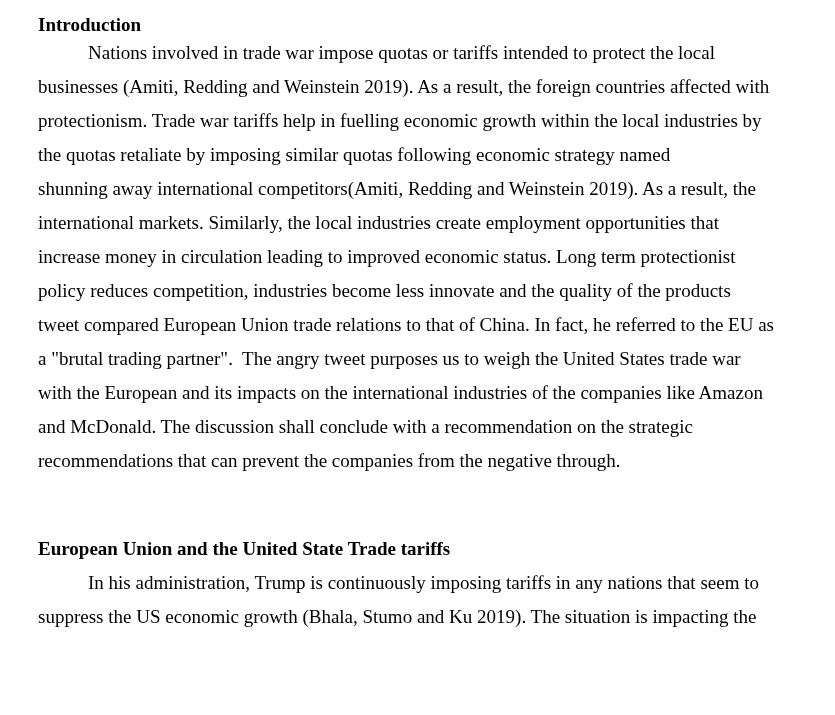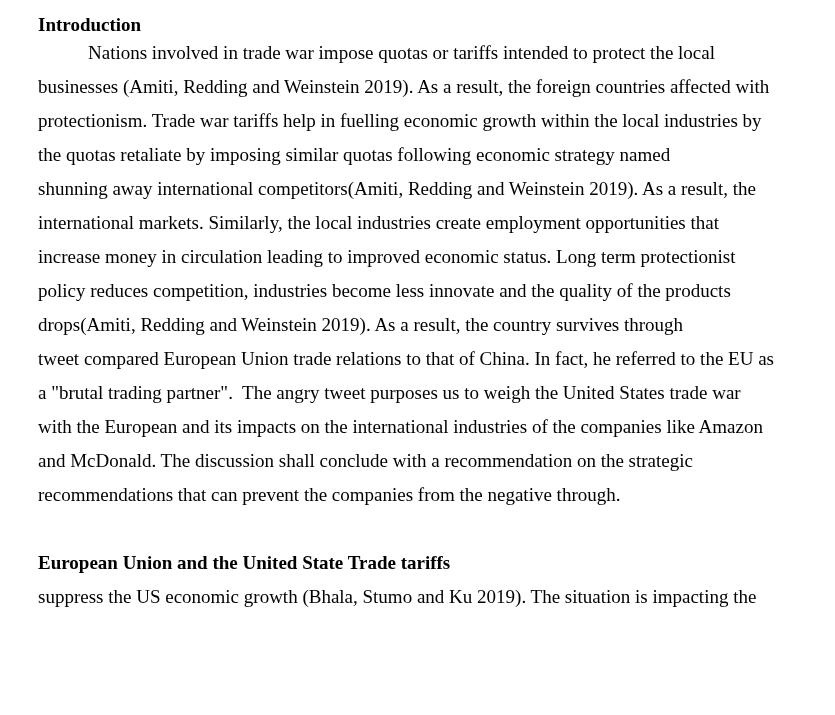--- a/index.html
+++ b/index.html
@@ -23,21 +23,21 @@
   }
   .heading {
     font-weight: 700;
     white-space: pre;
   }
   .heading-intro {
     line-height: 22px;
   }
   .heading-eu {
     line-height: 34px;
-    margin-top: 34px;
+    margin-top: 54px;
   }
   .line {
     line-height: 34px;
     white-space: pre;
     font-family: Liberation Serif, serif;
   }
   .first {
     padding-left: 50px;
   }
 </style>
@@ -49,24 +49,24 @@
   <div class="heading heading-intro">Introduction</div>
 
   <div class="line first">Nations involved in trade war impose quotas or tariffs intended to protect the local</div>
   <div class="line">businesses (Amiti, Redding and Weinstein 2019). As a result, the foreign countries affected with</div>
   <div class="line">protectionism. Trade war tariffs help in fuelling economic growth within the local industries by</div>
   <div class="line">the quotas retaliate by imposing similar quotas following economic strategy named</div>
   <div class="line">shunning away international competitors(Amiti, Redding and Weinstein 2019). As a result, the</div>
   <div class="line">international markets. Similarly, the local industries create employment opportunities that</div>
   <div class="line">increase money in circulation leading to improved economic status. Long term protectionist</div>
   <div class="line">policy reduces competition, industries become less innovate and the quality of the products</div>
-  <div class="line">drops(Amiti, Redding and Weinstein 2019). As a result, the country survives through</div>
   <div class="line">tweet compared European Union trade relations to that of China. In fact, he referred to the EU as</div>
   <div class="line">a "brutal trading partner".  The angry tweet purposes us to weigh the United States trade war</div>
   <div class="line">with the European and its impacts on the international industries of the companies like Amazon</div>
   <div class="line">and McDonald. The discussion shall conclude with a recommendation on the strategic</div>
   <div class="line">recommendations that can prevent the companies from the negative through.</div>
 
   <div class="heading heading-eu">European Union and the United State Trade tariffs</div>
 
+  <div class="line first">In his administration, Trump is continuously imposing tariffs in any nations that seem to</div>
   <div class="line">suppress the US economic growth (Bhala, Stumo and Ku 2019). The situation is impacting the</div>
 
 </div>
 
 </body></html>

